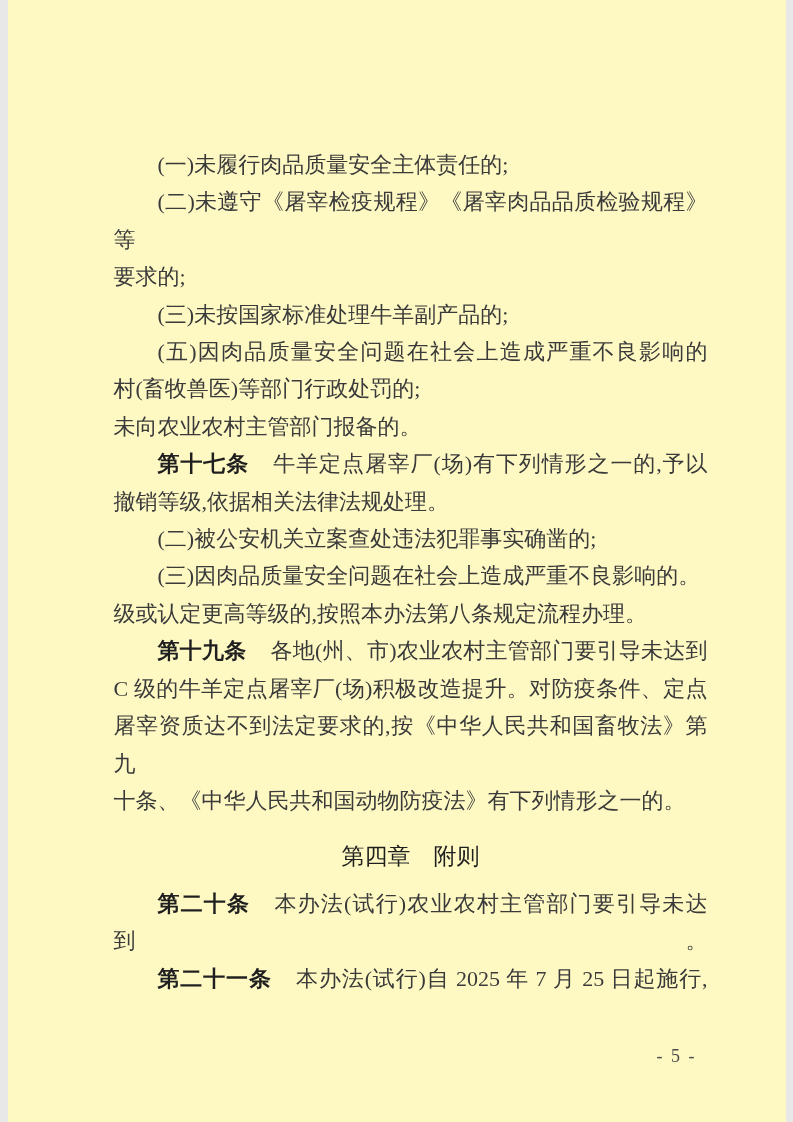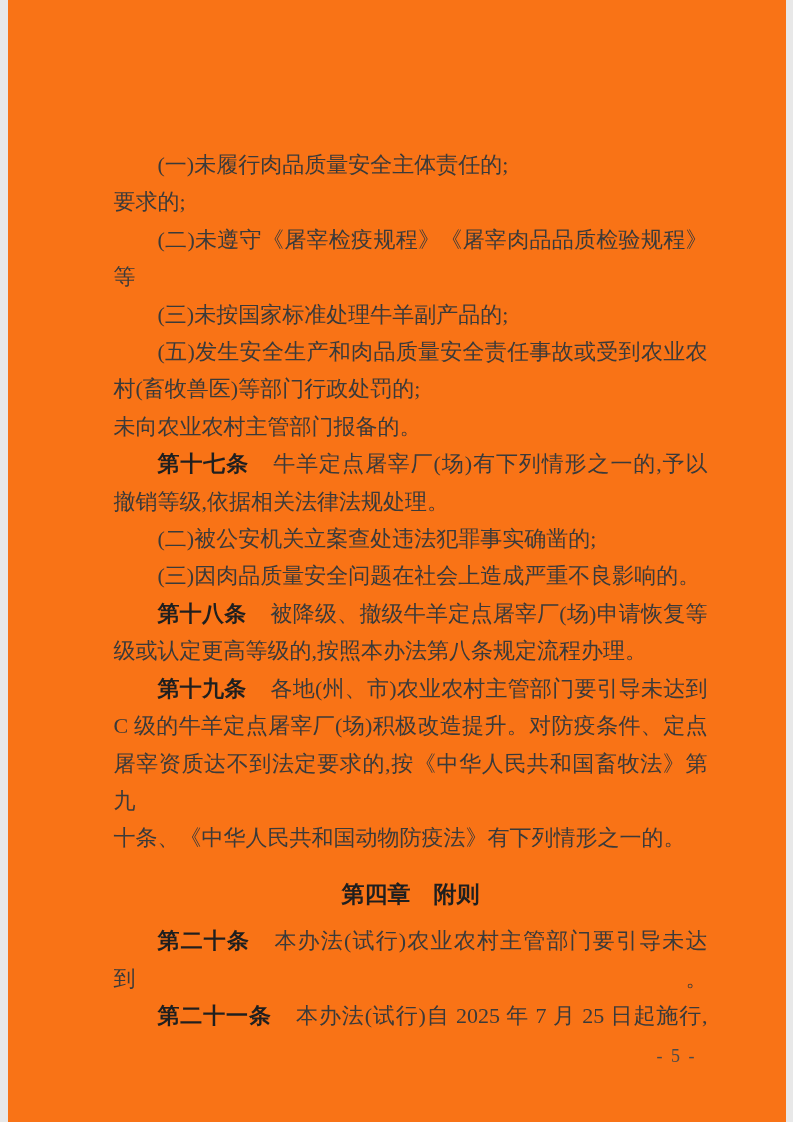--- a/index.html
+++ b/index.html
@@ -5,21 +5,21 @@
   html, body {
     margin: 0;
     padding: 0;
     background: #e8e8e8;
   }
   .page {
     position: relative;
     width: 778px;
     height: 1122px;
     margin: 0 auto;
-    background: #f97316;
+    background: #fef9c3;
     overflow: hidden;
     font-family: "Liberation Serif", "DejaVu Serif", serif;
     color: #3a3a3a;
   }
   .content {
     position: absolute;
     left: 106px;
     top: 146px;
     width: 594px;
     font-size: 22px;
@@ -38,21 +38,21 @@
     text-indent: 2em;
   }
   .term {
     font-weight: 700;
     color: #1f1f1f;
     margin-right: 1.1em;
   }
   .chapter-heading {
     text-align: center;
     text-align-last: center;
-    font-weight: 700;
+    font-weight: 400;
     color: #1f1f1f;
     font-size: 23px;
     margin-top: 19px;
     margin-bottom: 9px;
     text-indent: 0;
   }
   .pagenum {
     position: absolute;
     left: 636px;
     top: 1046px;
@@ -63,31 +63,30 @@
     color: #4a4a4a;
   }
 </style>
 </head>
 <body>
 
 <div class="page">
   <div class="content">
 
     <div class="line ind"><span>(一)未履行肉品质量安全主体责任的;</span></div>
+    <div class="line ind j"><span>(二)未遵守《屠宰检疫规程》《屠宰肉品品质检验规程》等</span></div>
     <div class="line"><span>要求的;</span></div>
-    <div class="line ind j"><span>(二)未遵守《屠宰检疫规程》《屠宰肉品品质检验规程》等</span></div>
     <div class="line ind"><span>(三)未按国家标准处理牛羊副产品的;</span></div>
-    <div class="line ind j"><span>(五)发生安全生产和肉品质量安全责任事故或受到农业农</span></div>
+    <div class="line ind j"><span>(五)因肉品质量安全问题在社会上造成严重不良影响的</span></div>
     <div class="line"><span>村(畜牧兽医)等部门行政处罚的;</span></div>
     <div class="line"><span>未向农业农村主管部门报备的。</span></div>
     <div class="line ind j"><span class="term">第十七条</span><span>牛羊定点屠宰厂(场)有下列情形之一的,予以</span></div>
     <div class="line"><span>撤销等级,依据相关法律法规处理。</span></div>
     <div class="line ind"><span>(二)被公安机关立案查处违法犯罪事实确凿的;</span></div>
     <div class="line ind"><span>(三)因肉品质量安全问题在社会上造成严重不良影响的。</span></div>
-    <div class="line ind j"><span class="term">第十八条</span><span>被降级、撤级牛羊定点屠宰厂(场)申请恢复等</span></div>
     <div class="line"><span>级或认定更高等级的,按照本办法第八条规定流程办理。</span></div>
     <div class="line ind j"><span class="term">第十九条</span><span>各地(州、市)农业农村主管部门要引导未达到</span></div>
     <div class="line j"><span>C 级的牛羊定点屠宰厂(场)积极改造提升。对防疫条件、定点</span></div>
     <div class="line j"><span>屠宰资质达不到法定要求的,按《中华人民共和国畜牧法》第九</span></div>
     <div class="line"><span>十条、《中华人民共和国动物防疫法》有下列情形之一的。</span></div>
 
     <div class="line chapter-heading">第四章　附则</div>
 
     <div class="line ind j"><span class="term">第二十条</span><span>本办法(试行)农业农村主管部门要引导未达到。</span></div>
     <div class="line ind j"><span class="term">第二十一条</span><span>本办法(试行)自 2025 年 7 月 25 日起施行,</span></div>

